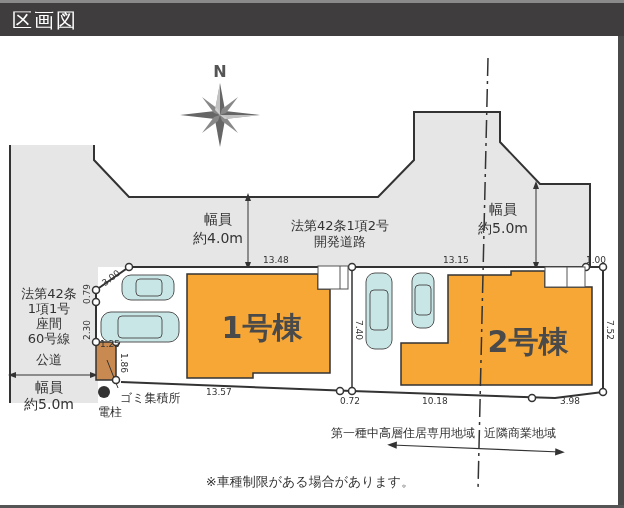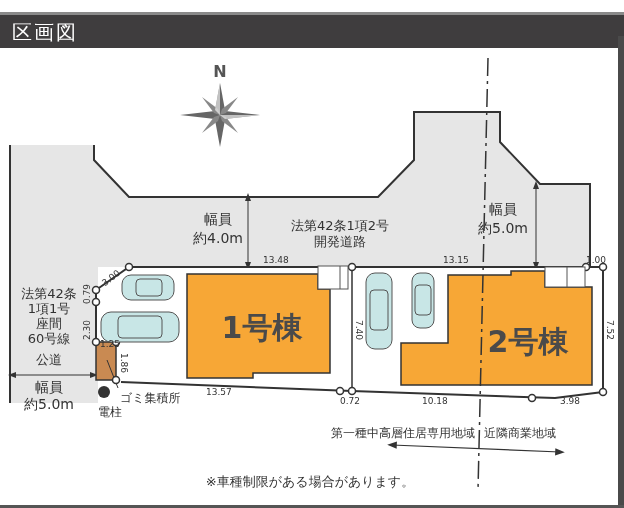--- a/index.html
+++ b/index.html
@@ -1,17 +1,17 @@
 <!DOCTYPE html>
 <html><head>
 <meta charset="utf-8">
 <style>
   html, body { margin: 0; padding: 0; background: #ffffff; }
   body { width: 624px; height: 508px; position: relative; overflow: hidden; font-family: "DejaVu Sans", "Liberation Sans", sans-serif; }
-  .header { position: absolute; left: 0; top: 12px; width: 624px; height: 36px; background: #3f3d3e; border-top: 3px solid #8a8a8a; box-sizing: border-box; }
+  .header { position: absolute; left: 0; top: 0; width: 624px; height: 36px; background: #3f3d3e; border-top: 3px solid #8a8a8a; box-sizing: border-box; }
   .header-title { position: absolute; left: 12px; top: 4px; color: #ffffff; font-family: "DejaVu Serif", "Liberation Serif", serif; font-size: 20px; letter-spacing: 2px; }
   .right-border { position: absolute; right: 0; top: 36px; width: 6px; height: 472px; background: #4a4a4a; }
   .bottom-border { position: absolute; left: 0; bottom: 0; width: 624px; height: 3px; background: #555; }
   svg { position: absolute; left: 0; top: 0; }
   svg text { font-family: "DejaVu Sans", "Liberation Sans", sans-serif; }
   .lbl { fill: #333; }
 </style>
 </head>
 <body>
 

